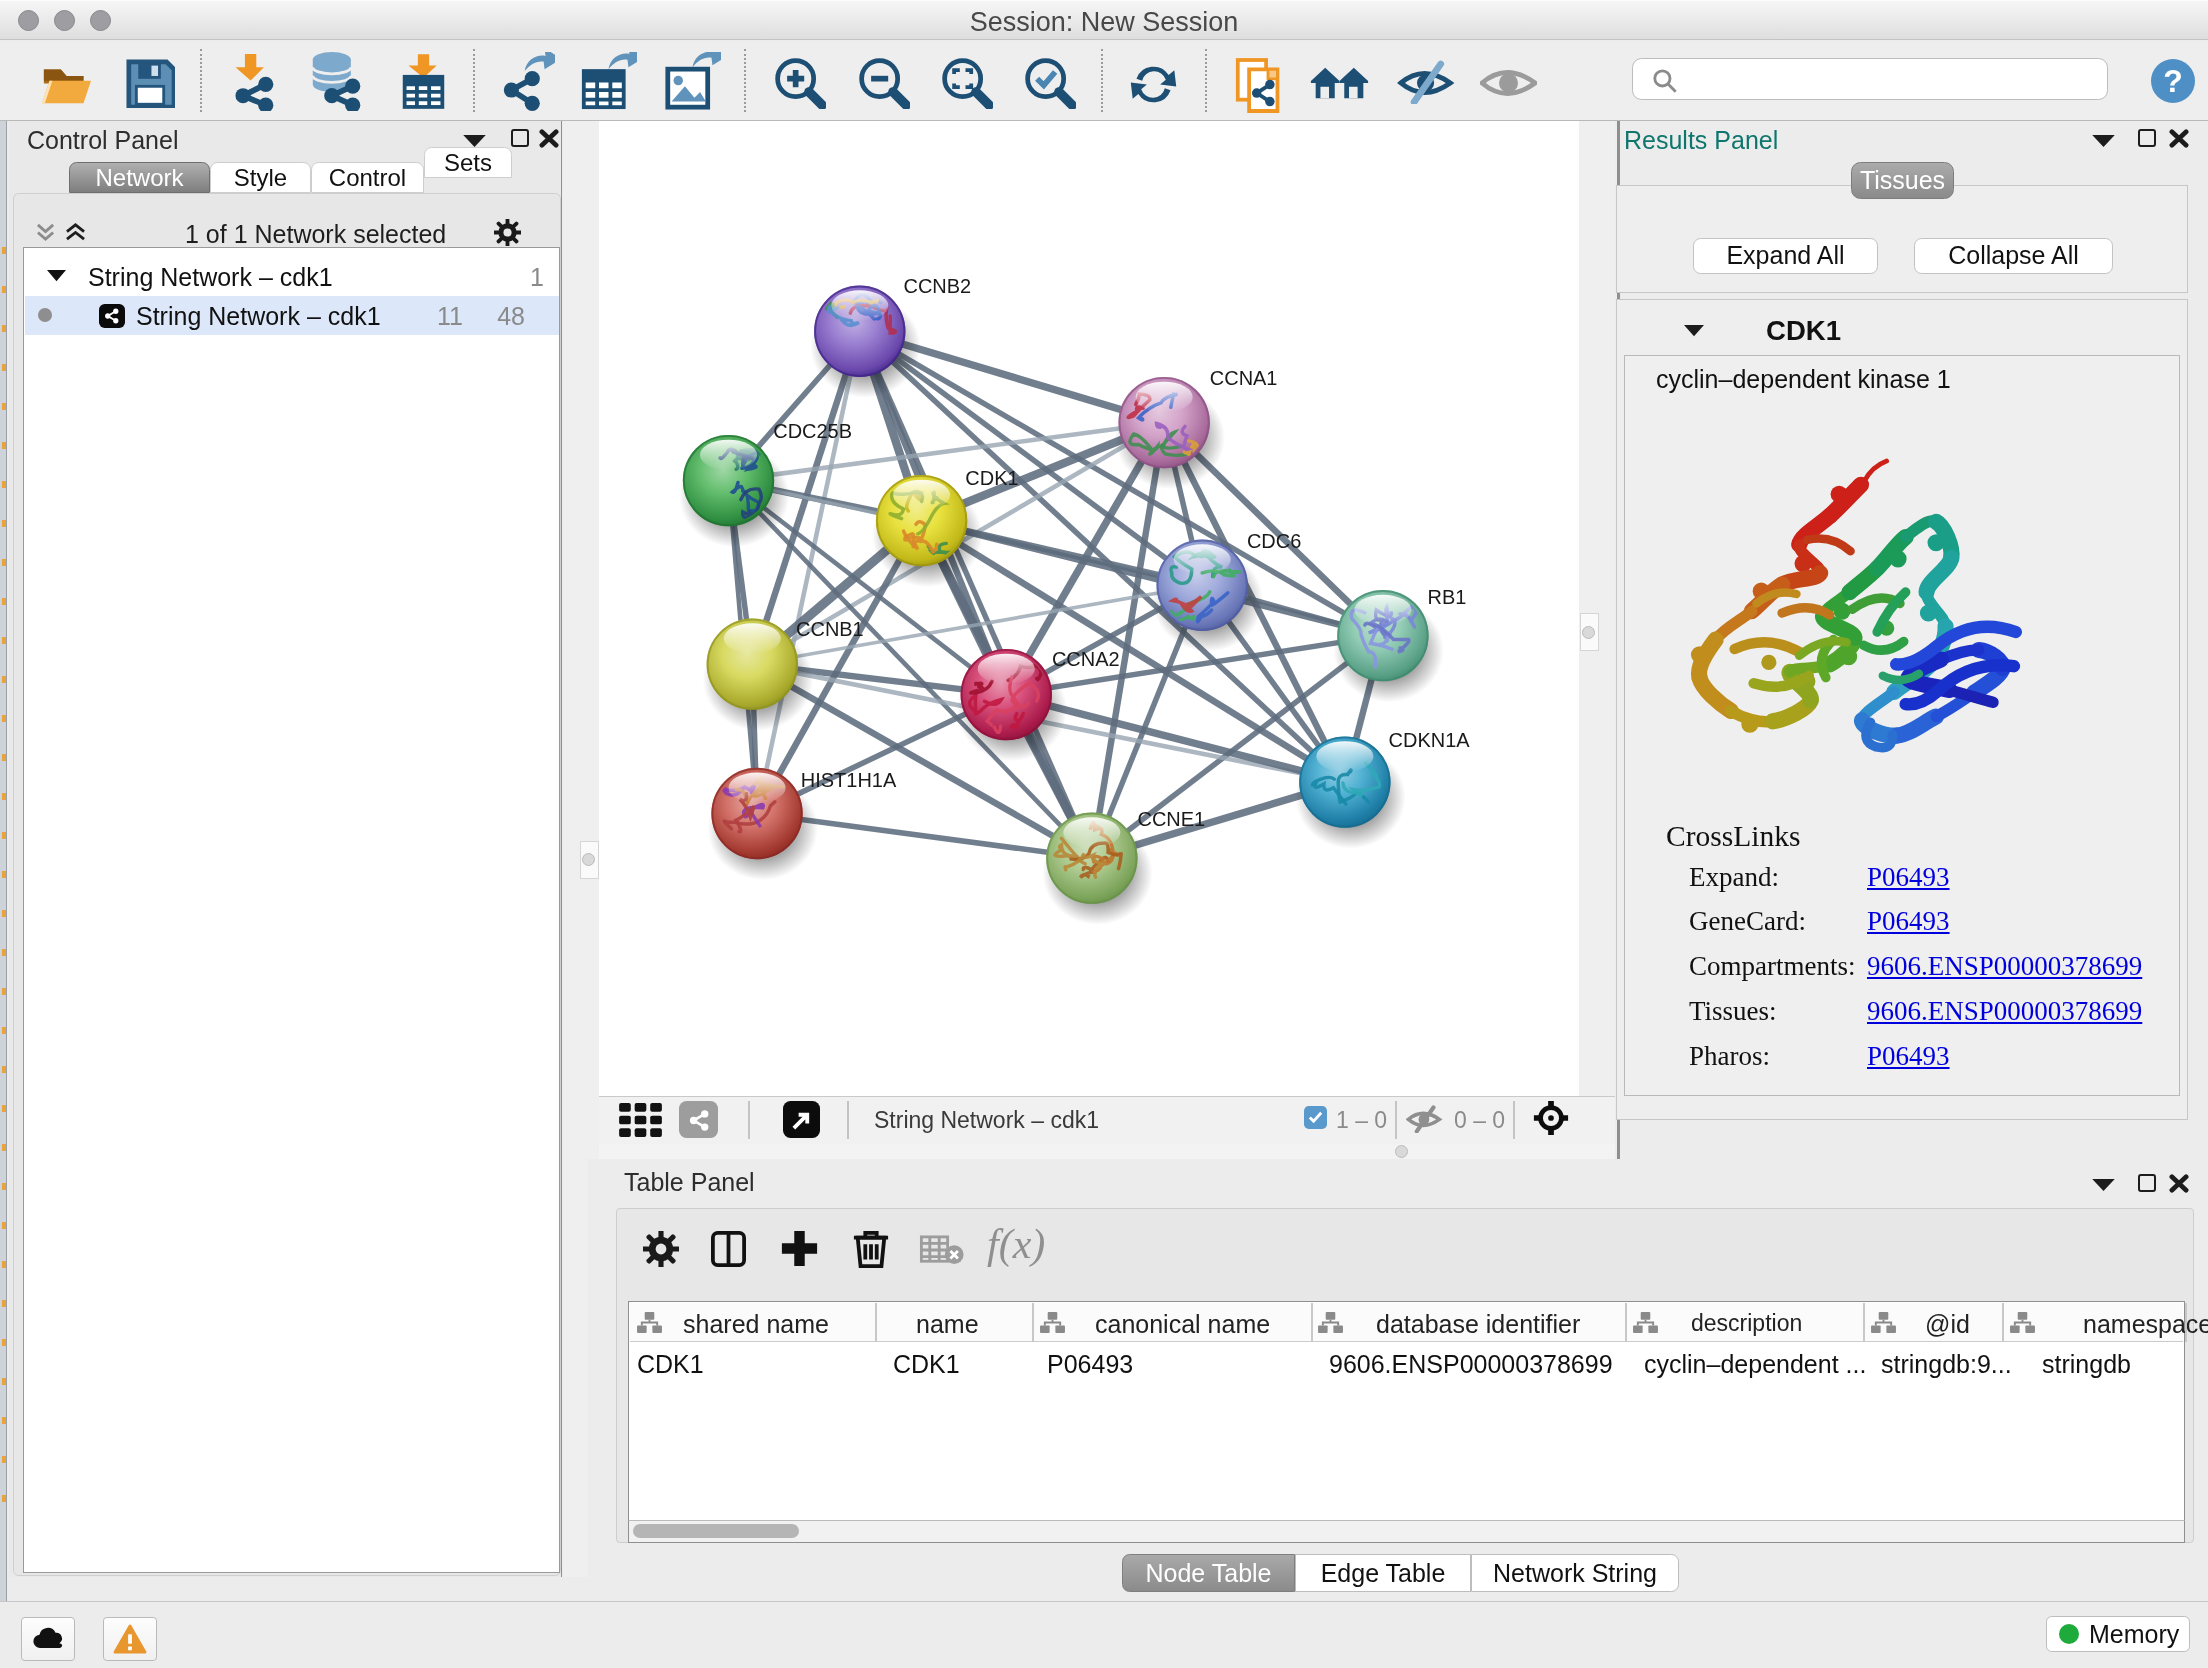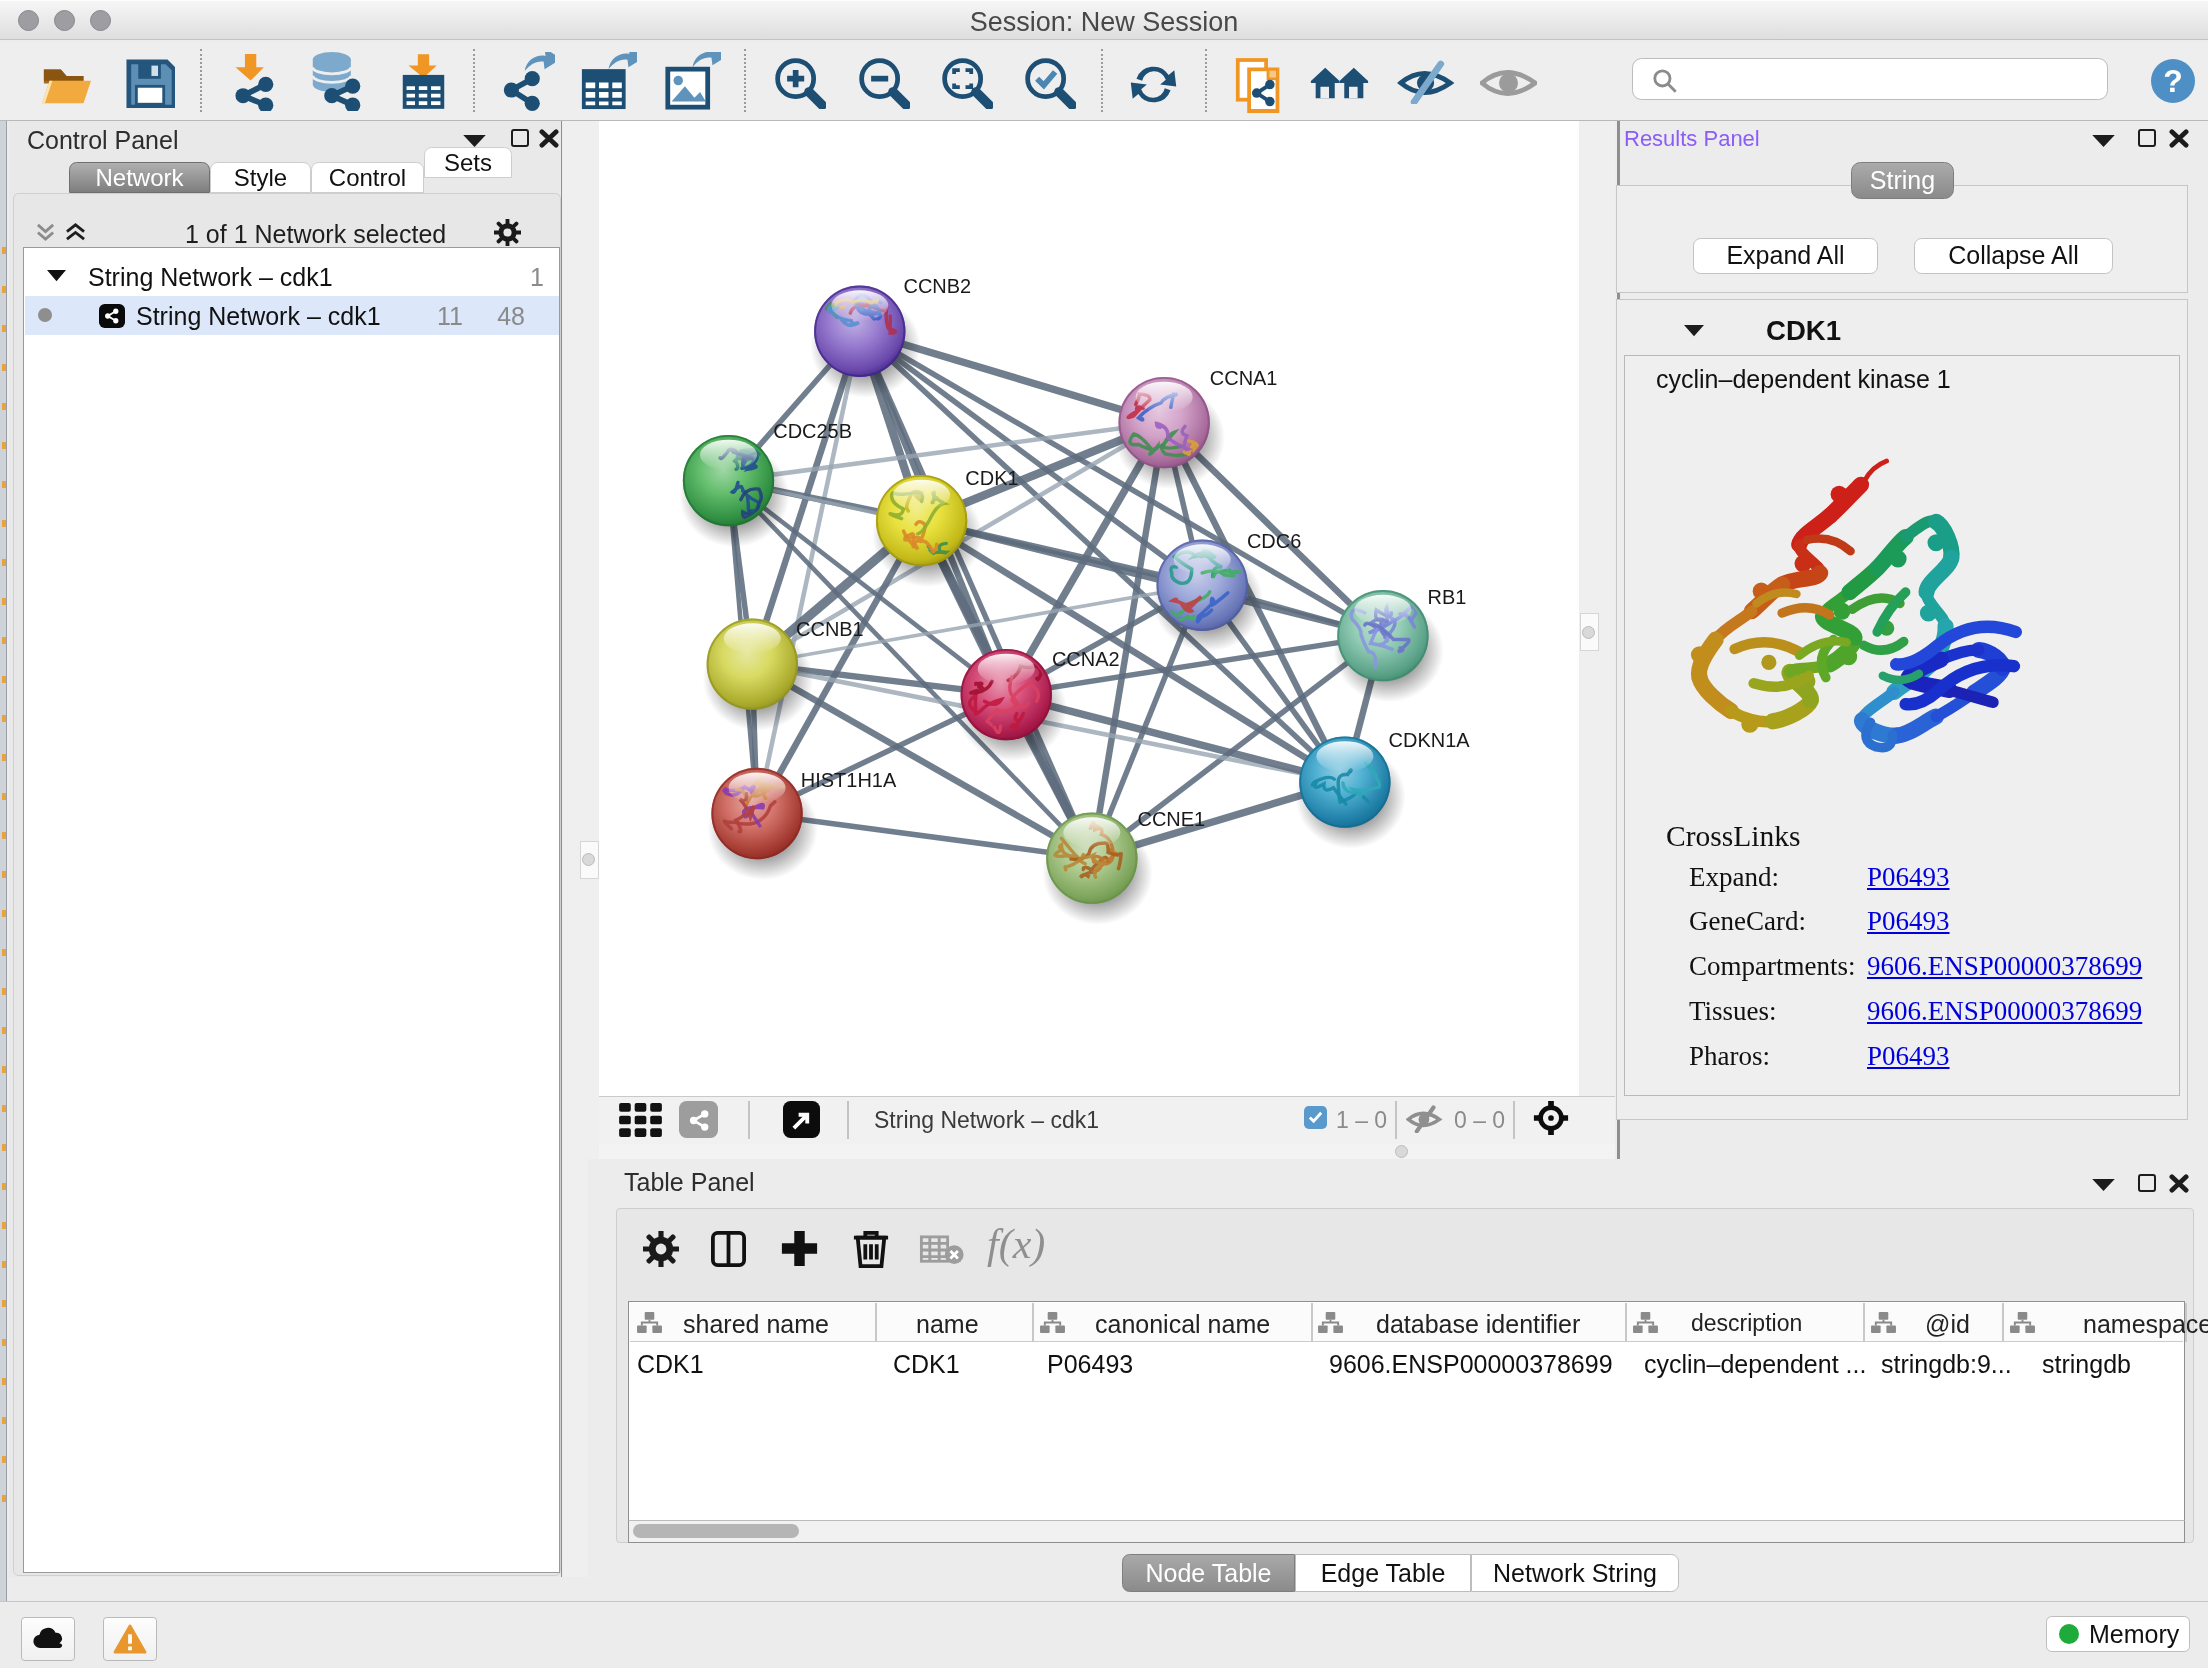--- a/index.html
+++ b/index.html
@@ -554,30 +554,30 @@
 <div class="abs" style="left:1454px;top:1107px;font-size:23px;color:#8a8a8a">0 – 0</div>
 <div class="abs" style="left:1513px;top:1101px;width:1.9px;height:38px;background:#c4c4c4"></div>
 <svg class="abs" style="left:1532px;top:1099px" width="38" height="38" viewBox="0 0 40 40">
     <circle cx="20" cy="20" r="11" fill="none" stroke="#0c0c0c" stroke-width="5"></circle>
     <path d="M20 2 v8 M20 30 v8 M2 20 h8 M30 20 h8" stroke="#0c0c0c" stroke-width="6"></path>
     <circle cx="20" cy="20" r="3" fill="#0c0c0c"></circle>
   </svg>
 <div class="abs" style="left:599px;top:1144px;width:1016px;height:15px;background:#f3f3f3"></div>
 <div class="abs" style="left:1395px;top:1145px;width:13.3px;height:13.3px;border-radius:50%;background:#d9d9d9;border:1px solid #bbbbbb"></div>
 <div class="abs" style="left:1620px;top:121px;width:580px;height:1039px;background:#ececec"></div>
-<div class="abs" style="left:1624px;top:126px;font-size:22px;color:#8b5cf6">Results Panel</div>
+<div class="abs" style="left:1624px;top:126px;font-size:25px;color:#0f766e">Results Panel</div>
 <svg class="abs" style="left:2091px;top:133px" width="25" height="15" viewBox="0 0 26 16">
     <path d="M1 2 h24 l-12 13z" fill="#1c1c1c"></path>
   </svg>
 <div class="abs" style="left:2138px;top:129px;width:18px;height:18px;border:2.9px solid #1c1c1c;border-radius:2.9px"></div>
 <svg class="abs" style="left:2169px;top:129px" width="20" height="19" viewBox="0 0 21 20">
     <path d="M3 3 L18 17 M18 3 L3 17" stroke="#1c1c1c" stroke-width="5" stroke-linecap="round"></path>
   </svg>
 <div class="abs" style="left:1616px;top:185px;width:572px;height:108px;background:#eeeeee;border:1.9px solid #c6c6c6"></div>
-<div class="abs" style="left:1851px;top:162px;width:103px;height:37px;background:linear-gradient(#ababab,#8a8a8a);border:1px solid #7d7d7d;border-radius:9.5px;color:#fff;font-size:25px;text-align:center;line-height:35px">String</div>
+<div class="abs" style="left:1851px;top:162px;width:103px;height:37px;background:linear-gradient(#ababab,#8a8a8a);border:1px solid #7d7d7d;border-radius:9.5px;color:#fff;font-size:25px;text-align:center;line-height:35px">Tissues</div>
 <div class="abs" style="left:1693px;top:238px;width:185px;height:36px;background:#ffffff;border:1.9px solid #c2c2c2;border-radius:7.6px;font-size:25px;color:#111;text-align:center;line-height:32px">Expand All</div>
 <div class="abs" style="left:1914px;top:238px;width:199px;height:36px;background:#ffffff;border:1.9px solid #c2c2c2;border-radius:7.6px;font-size:25px;color:#111;text-align:center;line-height:32px">Collapse All</div>
 <div class="abs" style="left:1616px;top:299px;width:572px;height:821px;background:#eeeeee;border:1.9px solid #c6c6c6"></div>
 <svg class="abs" style="left:1683px;top:324px" width="22" height="13.3" viewBox="0 0 23 14">
     <path d="M1 1 h21 l-10.5 12z" fill="#1c1c1c"></path>
   </svg>
 <div class="abs" style="left:1766px;top:315px;font-size:27.6px;font-weight:bold;color:#111">CDK1</div>
 <div class="abs" style="left:1624px;top:355px;width:556px;height:741px;background:#efefef;border:1px solid #b9b9b9"></div>
 <div class="abs" style="left:1656px;top:365px;font-size:25px;color:#111">cyclin–dependent kinase 1</div>
 <svg class="abs" style="left:1666px;top:442px" width="371" height="323" viewBox="0 0 390 340">

